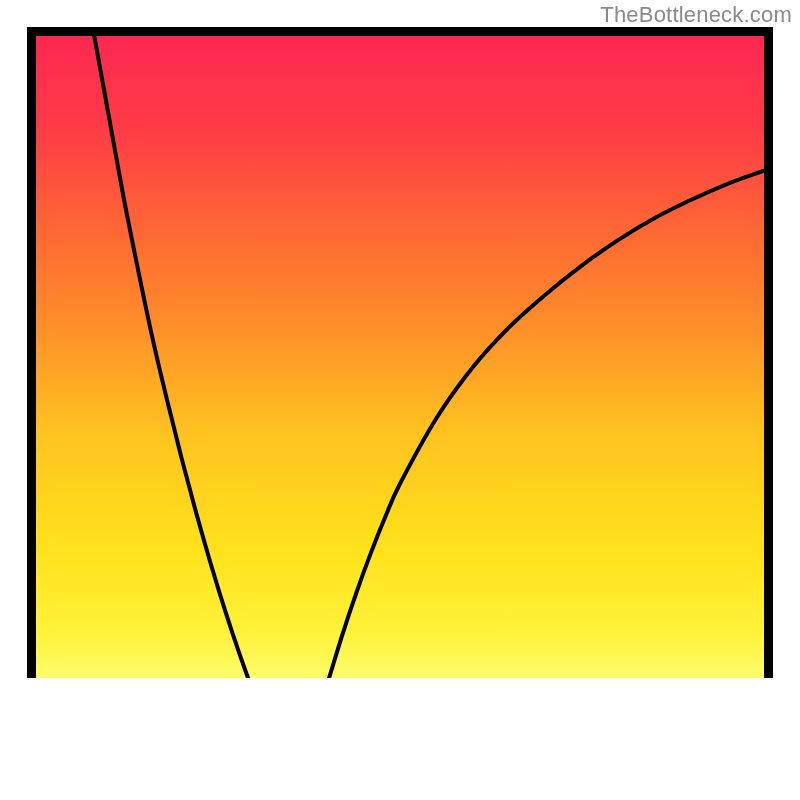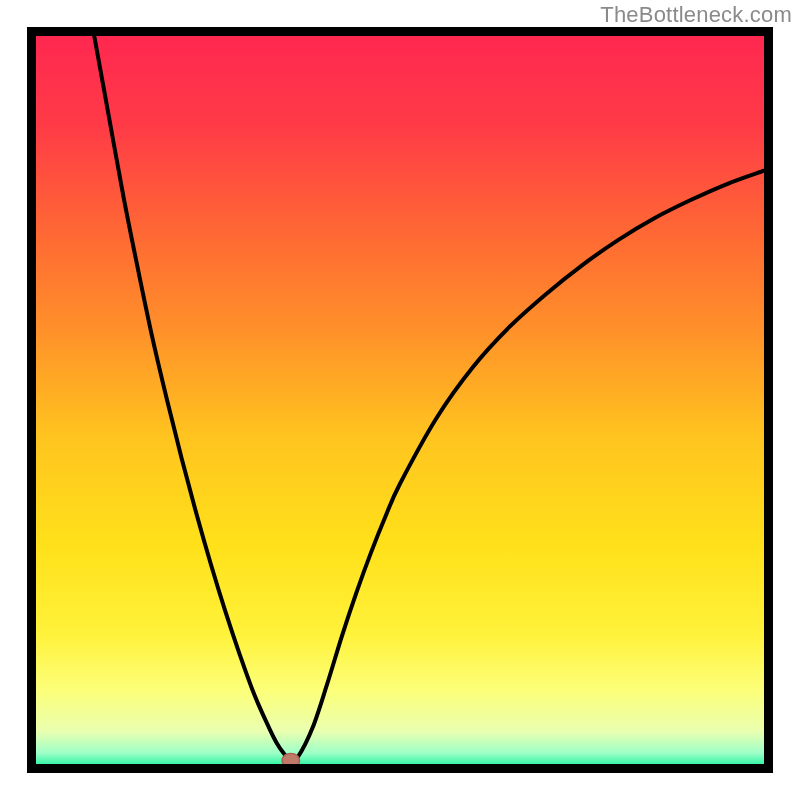--- a/index.html
+++ b/index.html
@@ -4,21 +4,21 @@
 <style>
   body {
     margin: 0;
     padding: 0;
     background: #fff;
     font-family: Arial, Helvetica, sans-serif;
   }
   .stage {
     position: relative;
     width: 800px;
-    height: 800px;
+    height: 678px;
     overflow: hidden;
   }
   .watermark {
     position: absolute;
     top: 2px;
     right: 8px;
     color: #8a8a8a;
     font-size: 22px;
     font-weight: 400;
     z-index: 10;

